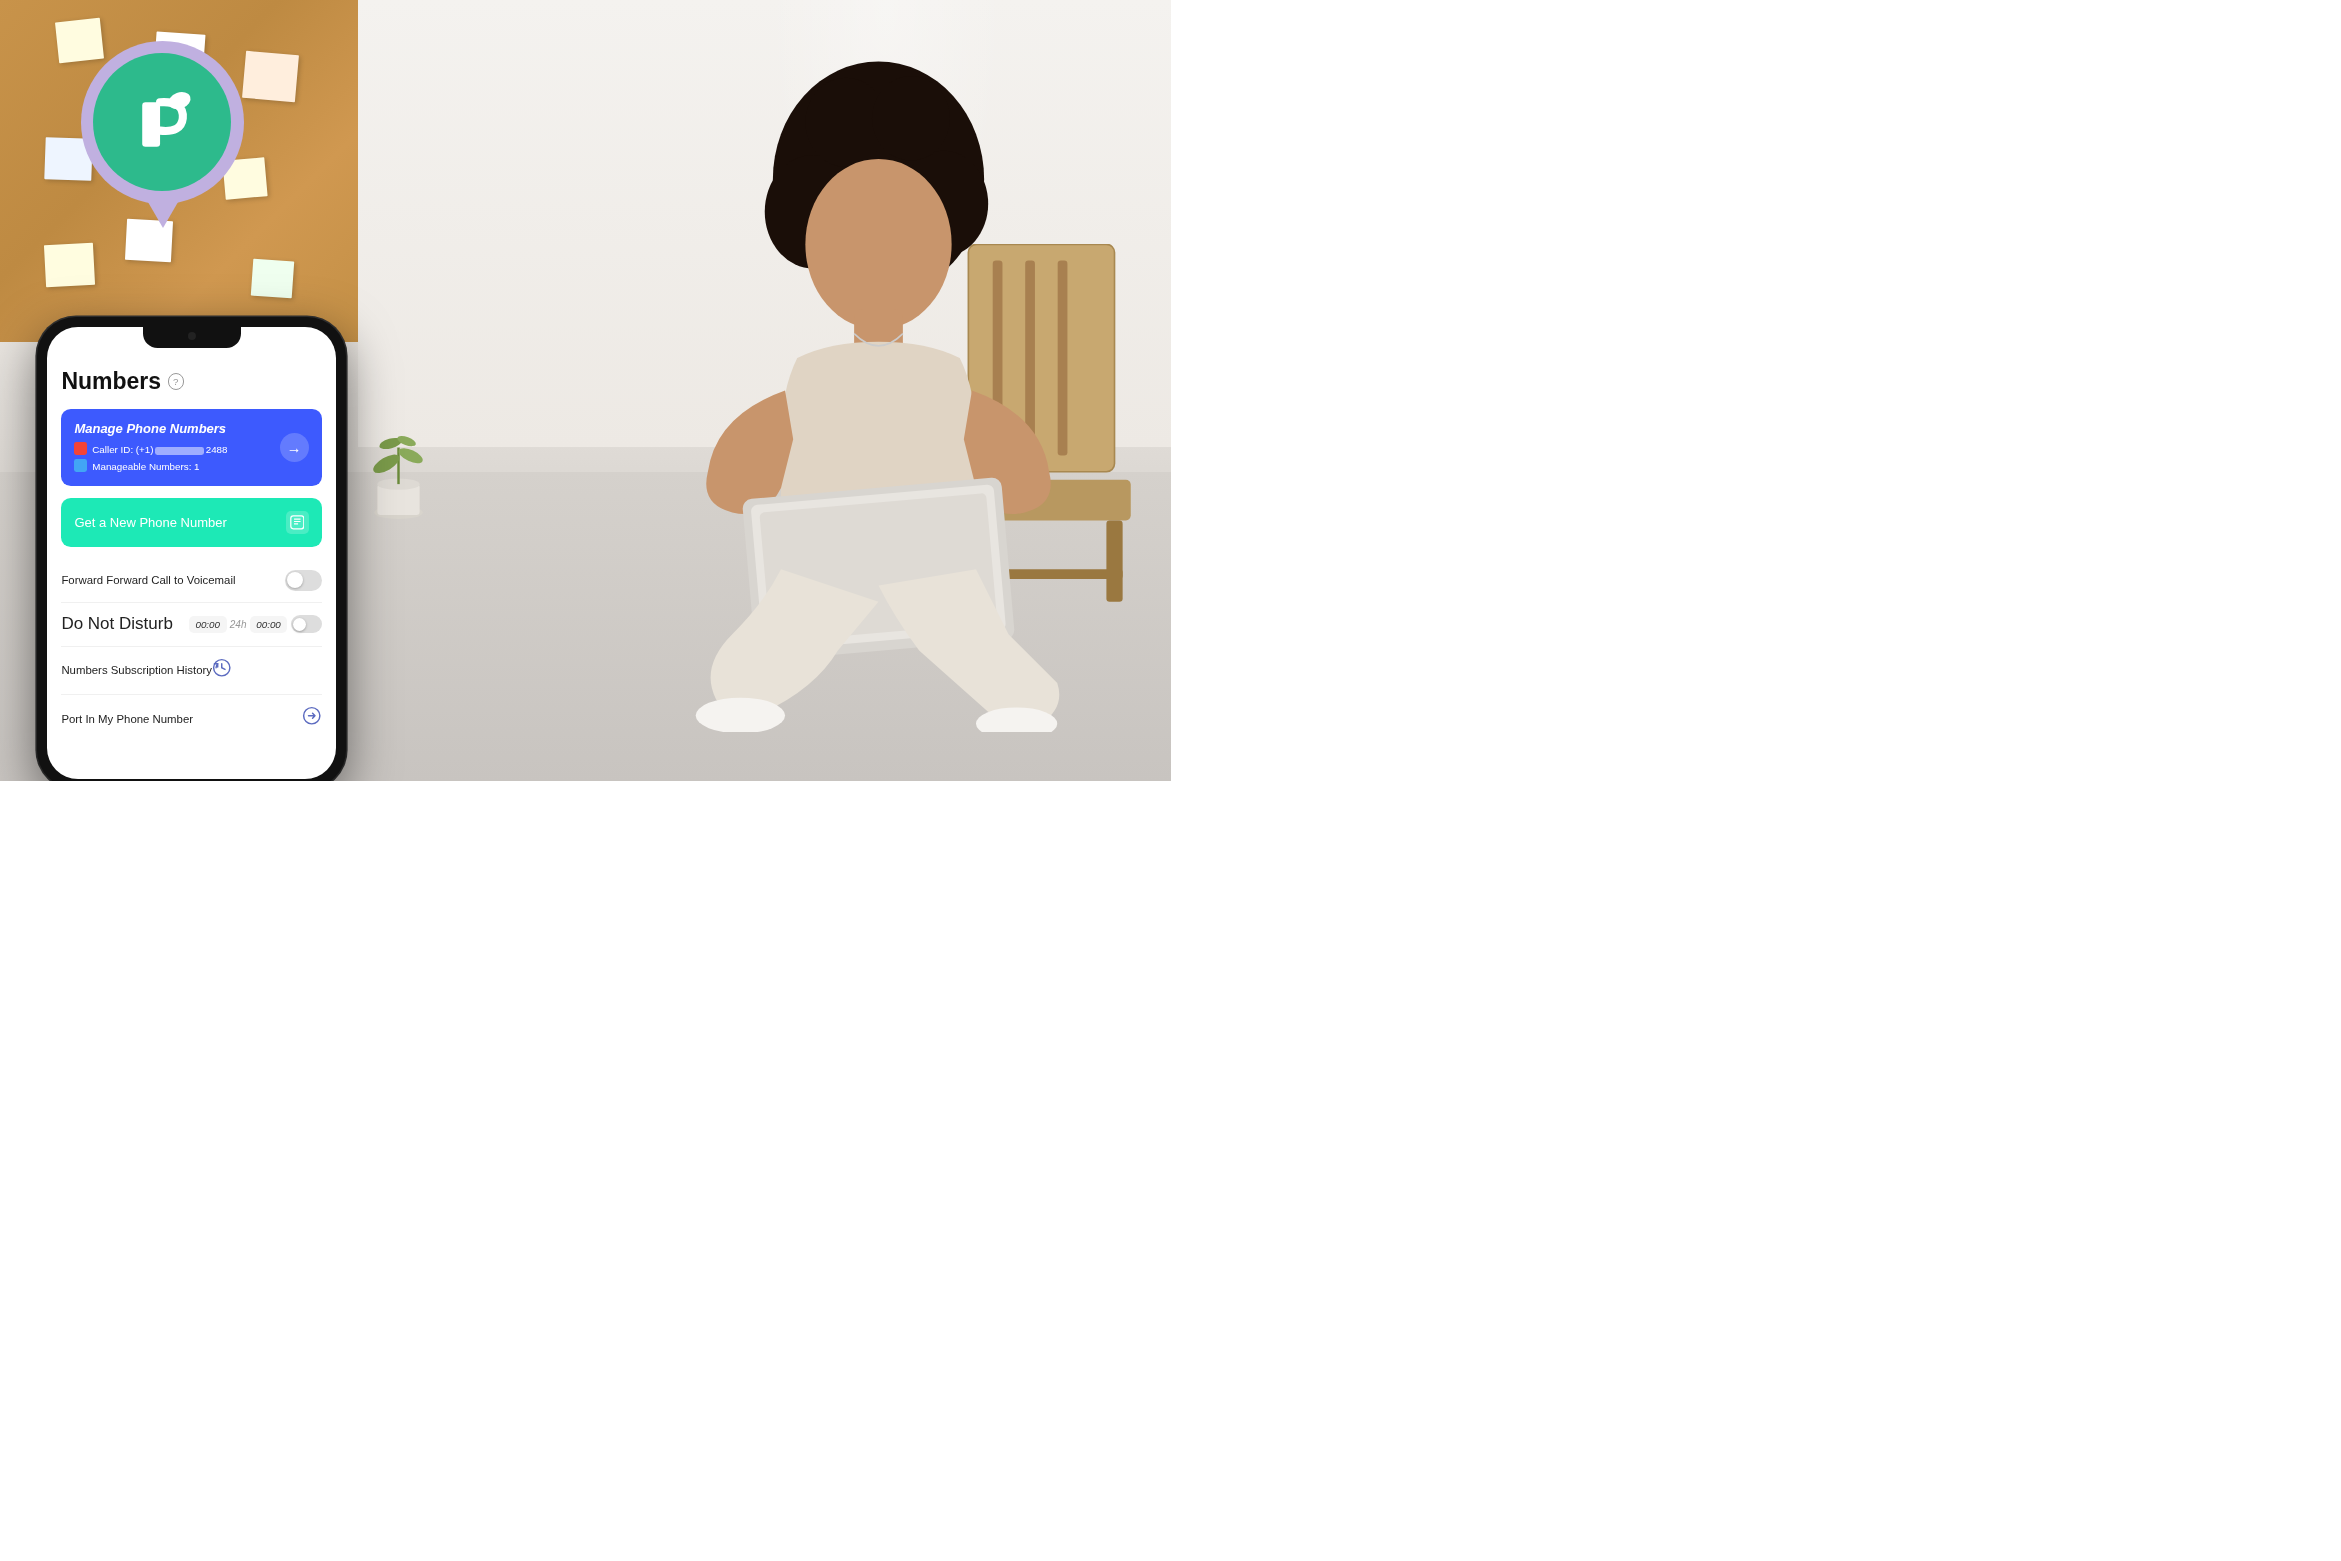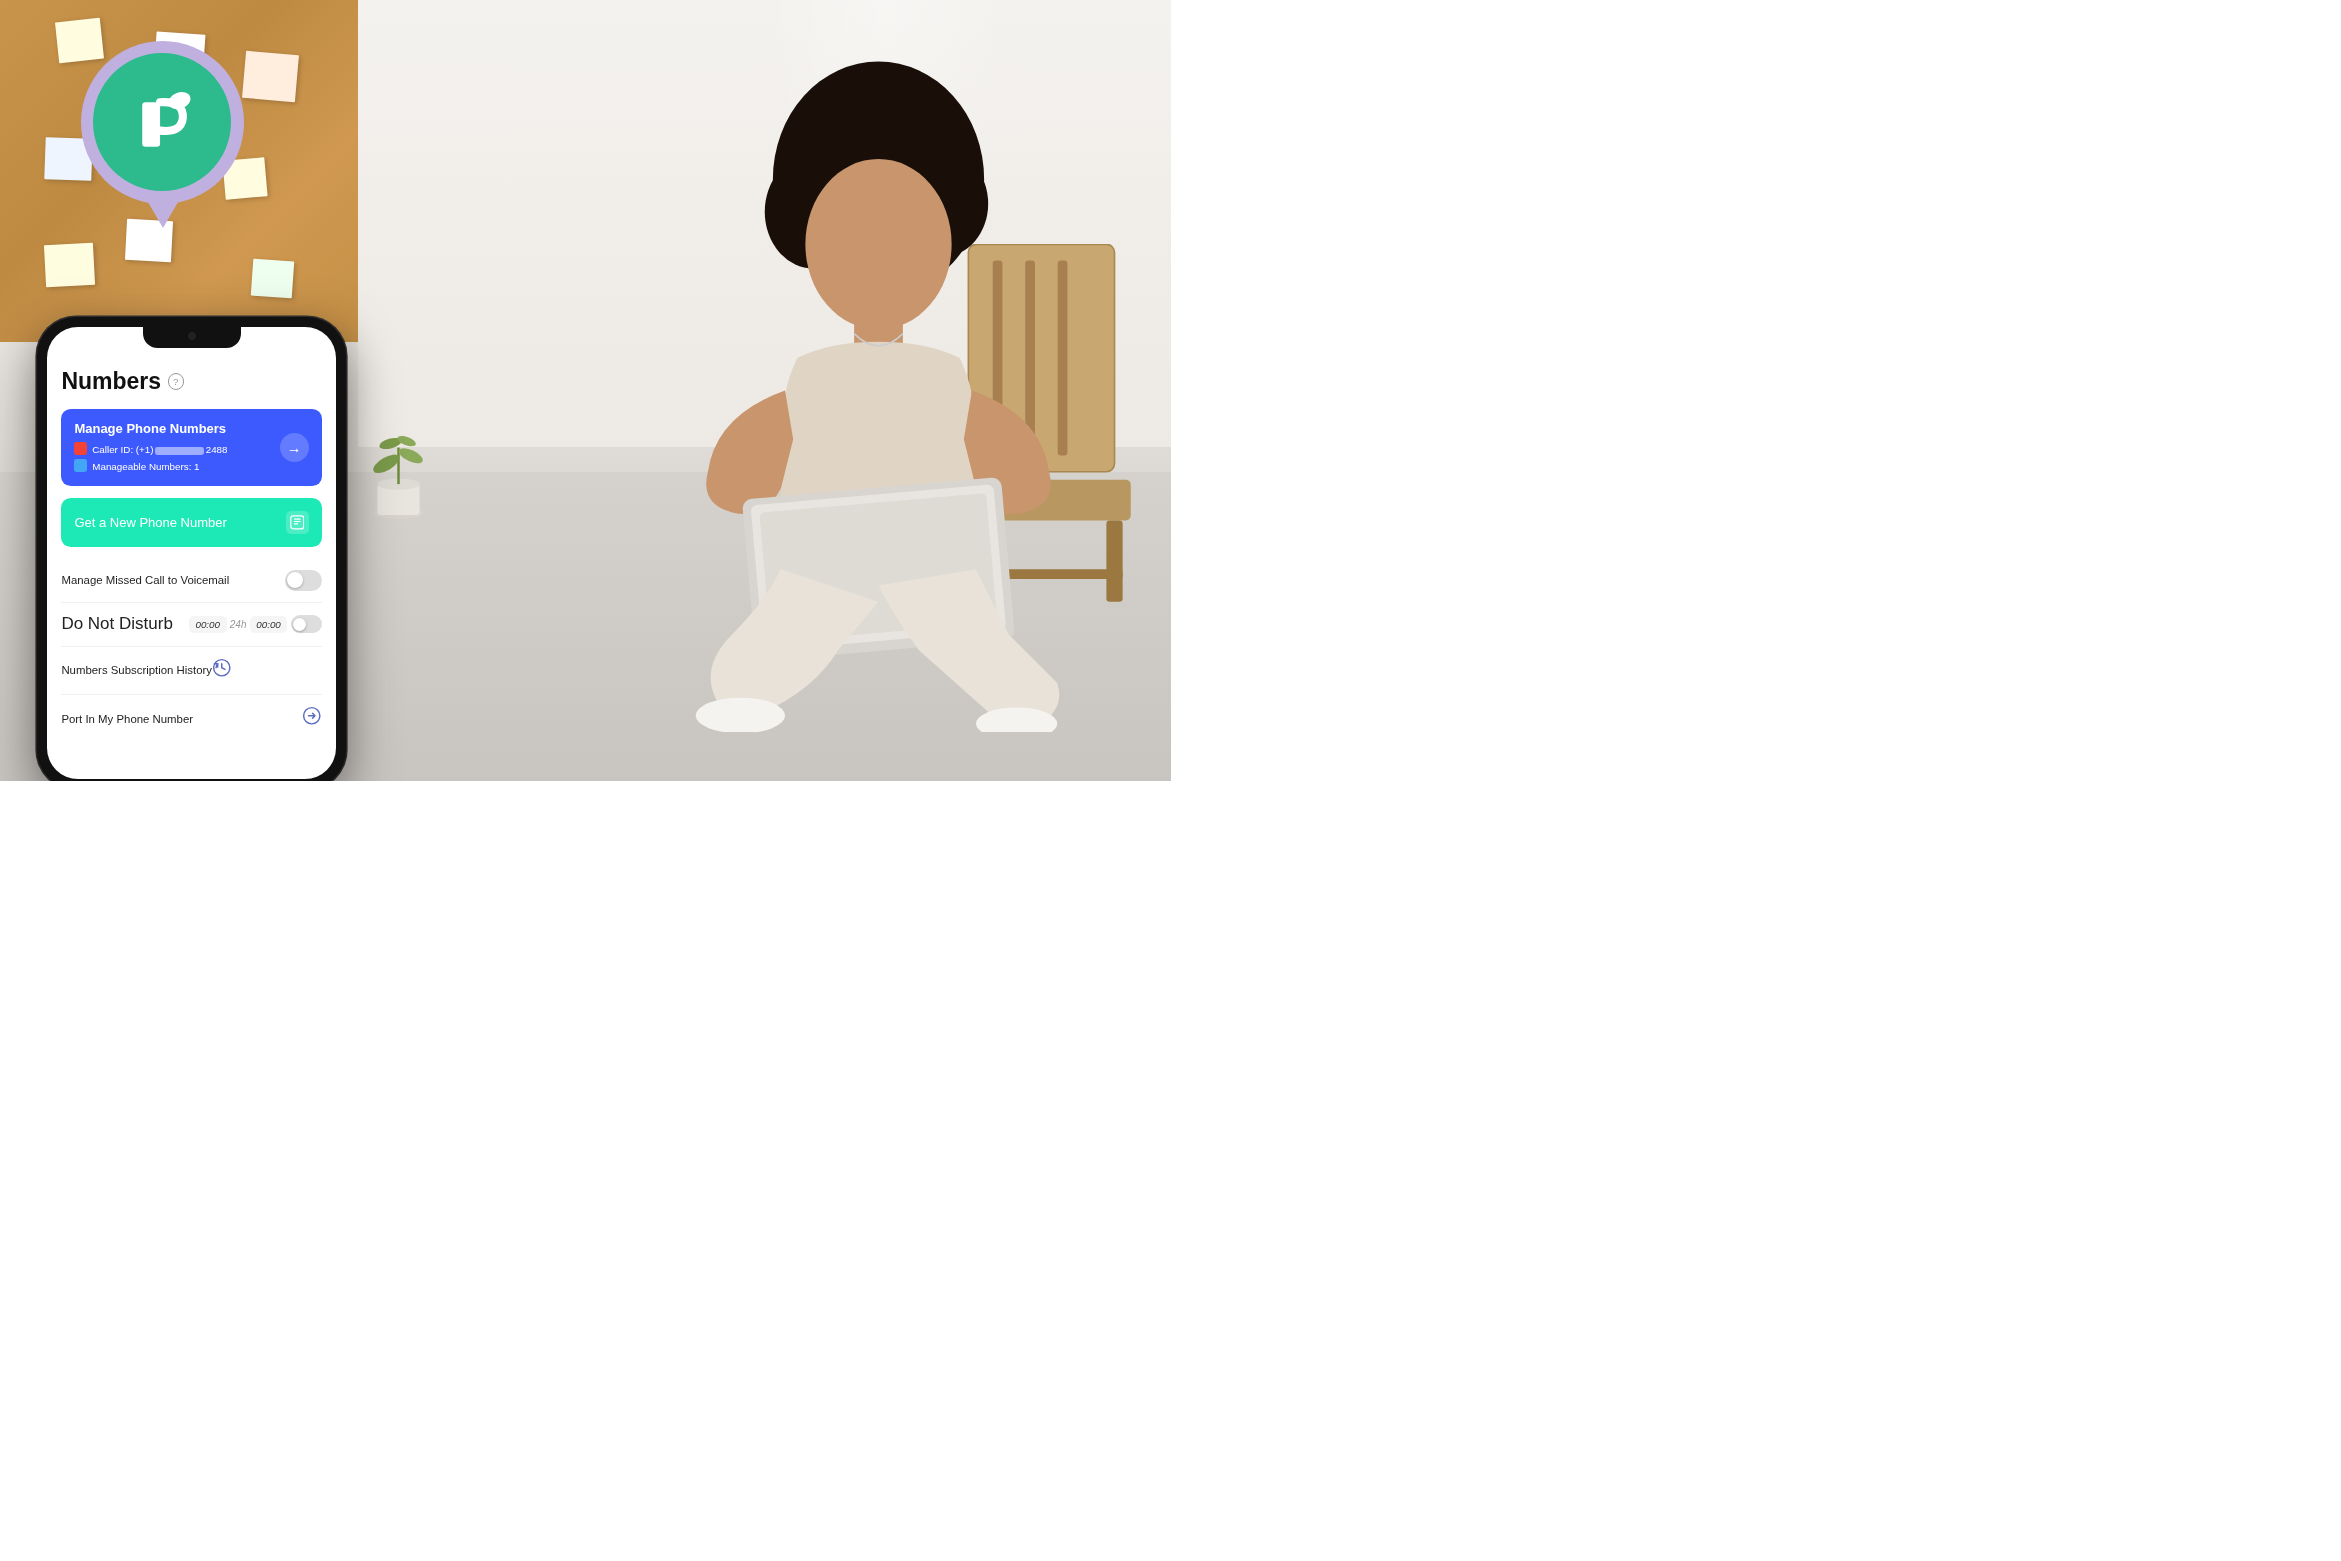--- a/index.html
+++ b/index.html
@@ -161,20 +161,21 @@
 
     .manage-card-content {
       flex: 1;
     }
 
     .manage-card-title {
       color: #fff;
       font-size: 13px;
       font-weight: 600;
       margin-bottom: 6.5px;
+      font-style: italic;
     }
 
     .manage-card-detail {
       display: flex;
       align-items: flex-end;
       margin-bottom: 3.3px;
       color: #fff;
       font-size: 9.8px;
     }
 
@@ -581,21 +582,21 @@
             <svg width="14.6" height="14.6" viewBox="0 0 18 18" xmlns="http://www.w3.org/2000/svg">
               <rect x="1" y="1" width="16" height="16" rx="3" stroke="white" stroke-width="1.5" fill="none"></rect>
               <line x1="5" y1="5" x2="13" y2="5" stroke="white" stroke-width="1.5"></line>
               <line x1="5" y1="8" x2="13" y2="8" stroke="white" stroke-width="1.5"></line>
               <line x1="5" y1="11" x2="10" y2="11" stroke="white" stroke-width="1.5"></line>
             </svg>
           </div>
         </div>
 
         <div class="menu-row">
-          <span class="menu-row-label">Manage Missed Call to Voicemail</span>
+          <span class="menu-row-label">Forward Forward Call to Voicemail</span>
           <div class="toggle">
             <div class="toggle-knob"></div>
           </div>
         </div>
 
         <div class="dnd-row">
           <span class="dnd-label">Do Not Disturb</span>
           <div class="dnd-controls">
             <div class="time-box">00:00</div>
             <span class="time-sep">24h</span>

